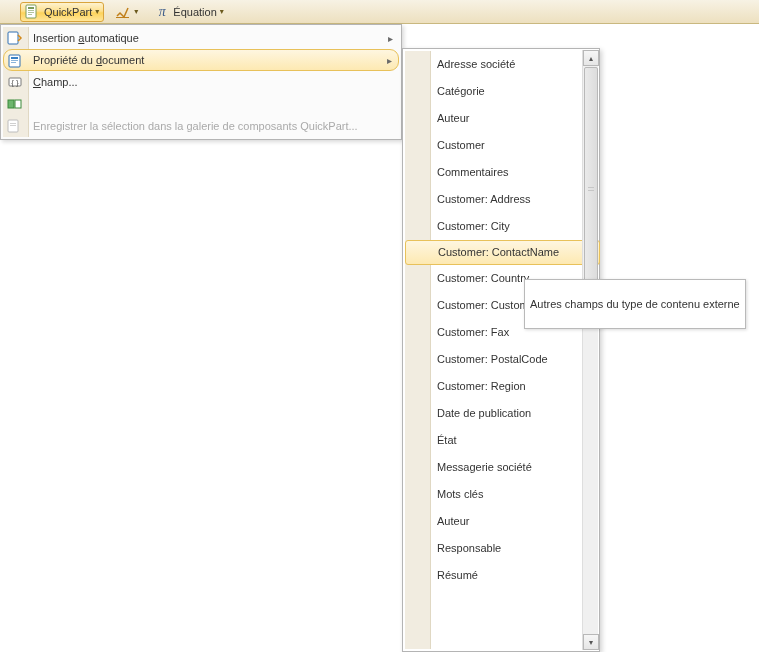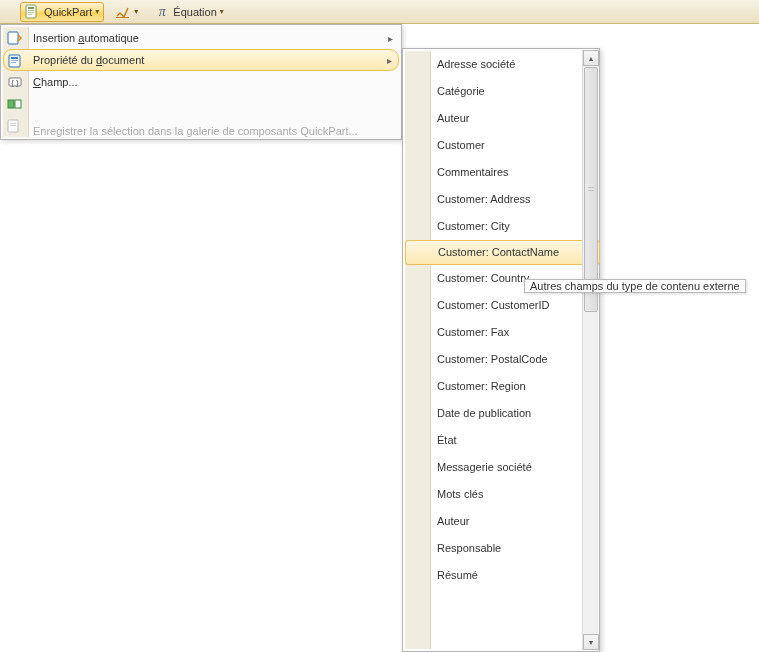--- a/index.html
+++ b/index.html
@@ -84,21 +84,21 @@
     left: 4px; top: 3px;
     width: 16px; height: 16px;
   }
   .menu-item.highlight {
     background: linear-gradient(#fef6e0, #fde9b2);
     border: 1px solid #e8c15a;
     border-radius: 9px;
     padding: 0 37px 0 29px;
     height: 22px;
   }
-  .menu-item.disabled { color: #aaa; align-items: flex-end; }
+  .menu-item.disabled { color: #aaa; }
   .menu-item .submenu-arrow {
     position: absolute;
     right: 6px;
     font-size: 10px;
     color: #6a6a6a;
   }
   .menu-item .ul-char { text-decoration: underline; }
 
   
   .submenu {
@@ -175,21 +175,21 @@
     background: repeating-linear-gradient(#c6c6c6 0 1px, transparent 1px 3px);
   }
 
   
   .tooltip {
     position: absolute;
     left: 524px;
     top: 279px;
     background: #fff;
     border: 1px solid #b9b9b9;
-    padding: 0 5px;
+    padding: 18px 5px;
     font-size: 11px;
     color: #333;
     white-space: nowrap;
     box-shadow: 1px 1px 3px rgba(0,0,0,0.15);
   }
 
 </style>
 </head>
 <body>
 

